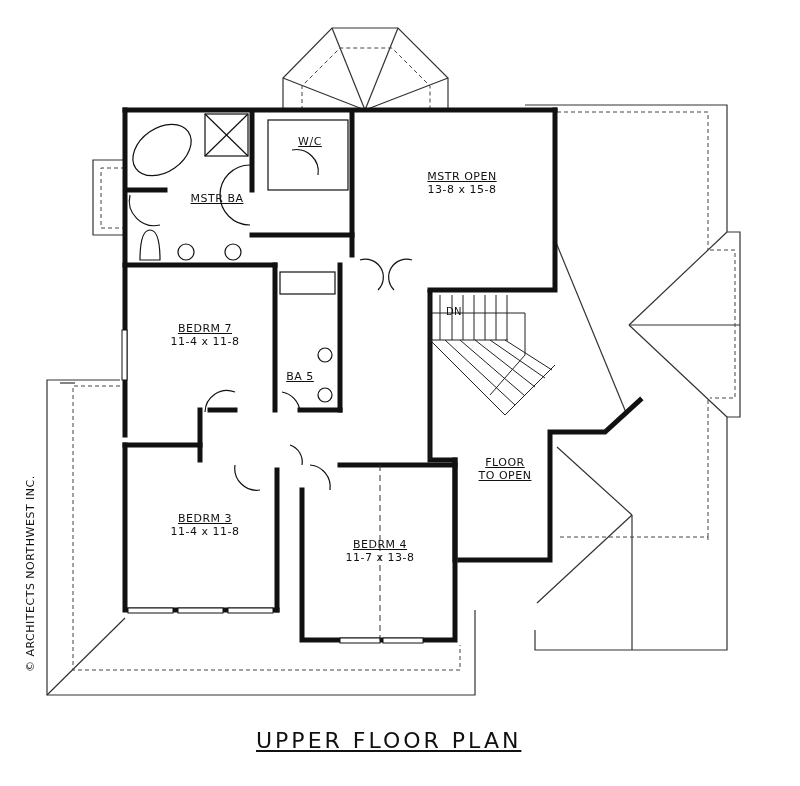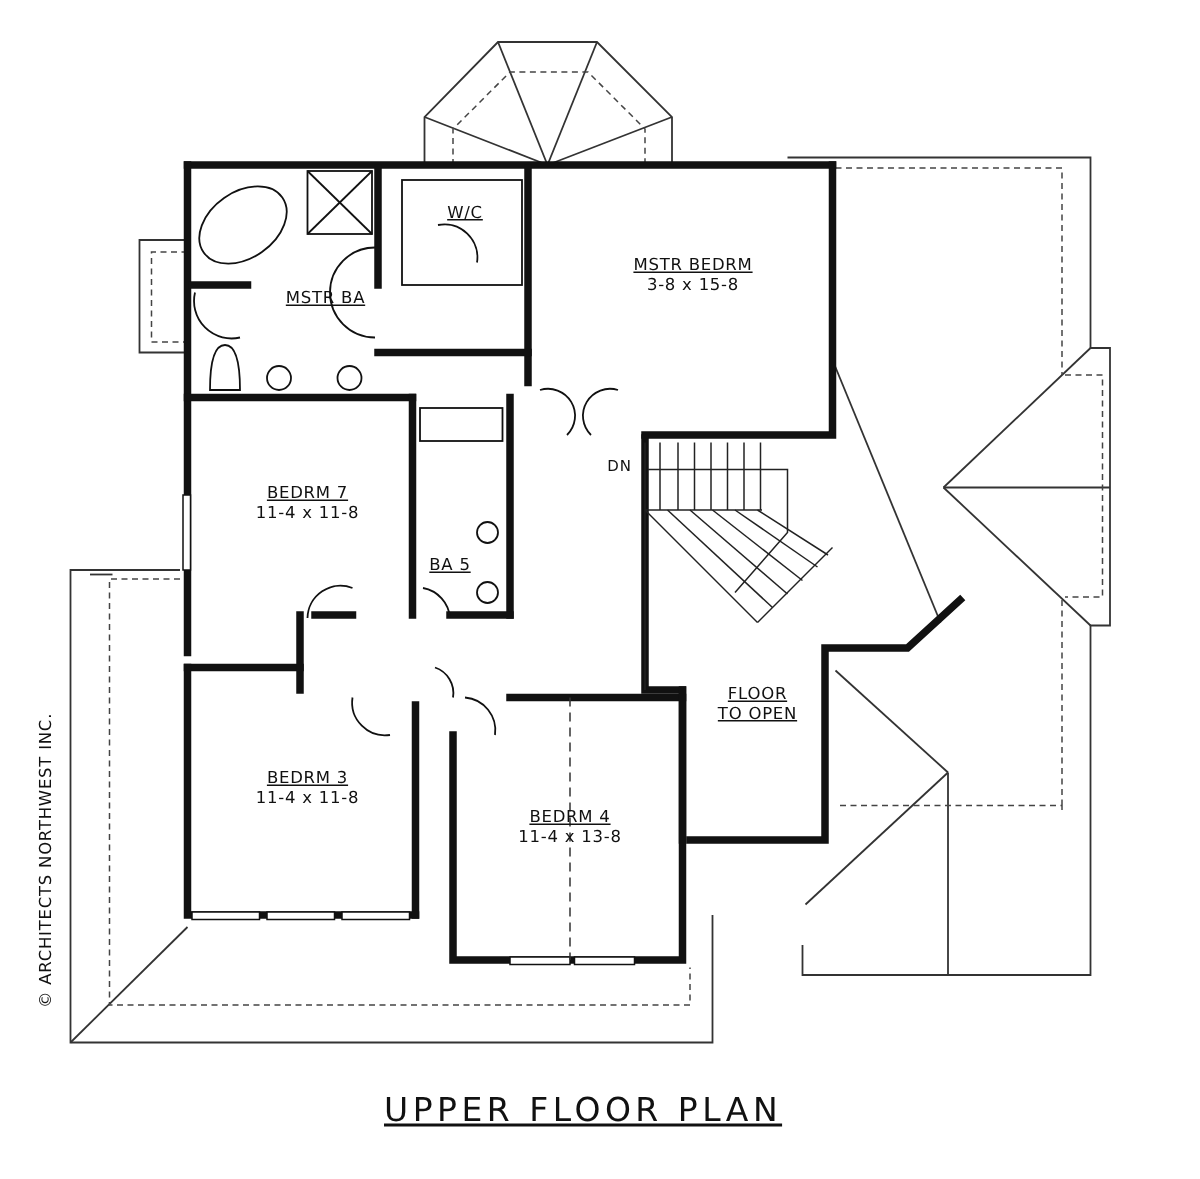--- a/index.html
+++ b/index.html
@@ -7,21 +7,21 @@
          font-family:"DejaVu Sans", sans-serif; color:#111; }
   svg.plan { position:absolute; left:0; top:0; }
   .lbl { position:absolute; text-align:center; font-family:"DejaVu Sans", sans-serif;
          font-size:11px; line-height:13px; color:#111; letter-spacing:0.5px; }
   .lbl .name { text-decoration:underline; display:block; }
   .lbl .dim { display:block; }
   .title { position:absolute; left:256px; top:728px; font-size:22px; letter-spacing:3px;
            font-family:"DejaVu Sans", sans-serif; text-decoration:underline; font-weight:normal; }
   .copyright { position:absolute; left:24px; top:672px; transform-origin:0 0;
                transform:rotate(-90deg); font-size:11px; white-space:nowrap; letter-spacing:0.5px; }
-  .small { font-size:10px; }
+  .small { font-size:10px;margin-left:41px; }
 </style>
 </head>
 <body>
 
 <svg class="plan" width="800" height="786" viewBox="0 0 800 786">
 
   <g fill="none" stroke="#333" stroke-width="1.2">
 
     <polyline points="120,380 47,380 47,695 475,695 475,610"></polyline>
     <line x1="47" y1="695" x2="125" y2="618"></line>
@@ -129,43 +129,43 @@
       <rect x="178" y="608" width="45" height="5"></rect>
       <rect x="228" y="608" width="45" height="5"></rect>
     <rect x="340" y="638" width="40" height="5"></rect>
       <rect x="383" y="638" width="40" height="5"></rect>
     <rect x="122" y="330" width="5" height="50"></rect>
   </g>
   <line x1="380" y1="465" x2="380" y2="640" stroke="#333" stroke-width="1" stroke-dasharray="6,4"></line>
 </svg>
 
 <div class="lbl" style="left:392px;top:170px;width:140px;">
-  <span class="name">MSTR BEDRM</span>
-  <span class="dim">3-8 x 15-8</span>
+  <span class="name">MSTR OPEN</span>
+  <span class="dim">13-8 x 15-8</span>
 </div>
 <div class="lbl" style="left:172px;top:192px;width:90px;">
   <span class="name">MSTR BA</span>
 </div>
 <div class="lbl" style="left:285px;top:135px;width:50px;">
   <span class="name">W/C</span>
 </div>
 <div class="lbl" style="left:145px;top:322px;width:120px;">
   <span class="name">BEDRM 7</span>
   <span class="dim">11-4 x 11-8</span>
 </div>
 <div class="lbl" style="left:275px;top:370px;width:50px;">
   <span class="name">BA 5</span>
 </div>
 <div class="lbl" style="left:145px;top:512px;width:120px;">
   <span class="name">BEDRM 3</span>
   <span class="dim">11-4 x 11-8</span>
 </div>
 <div class="lbl" style="left:320px;top:538px;width:120px;">
   <span class="name">BEDRM 4</span>
-  <span class="dim">11-4 x 13-8</span>
+  <span class="dim">11-7 x 13-8</span>
 </div>
 <div class="lbl" style="left:455px;top:456px;width:100px;">
   <span class="name">FLOOR</span>
   <span class="name">TO OPEN</span>
 </div>
 <div class="lbl small" style="left:398px;top:305px;width:30px;">DN</div>
 
 <div class="title">UPPER FLOOR PLAN</div>
 <div class="copyright">© ARCHITECTS NORTHWEST INC.</div>
 

